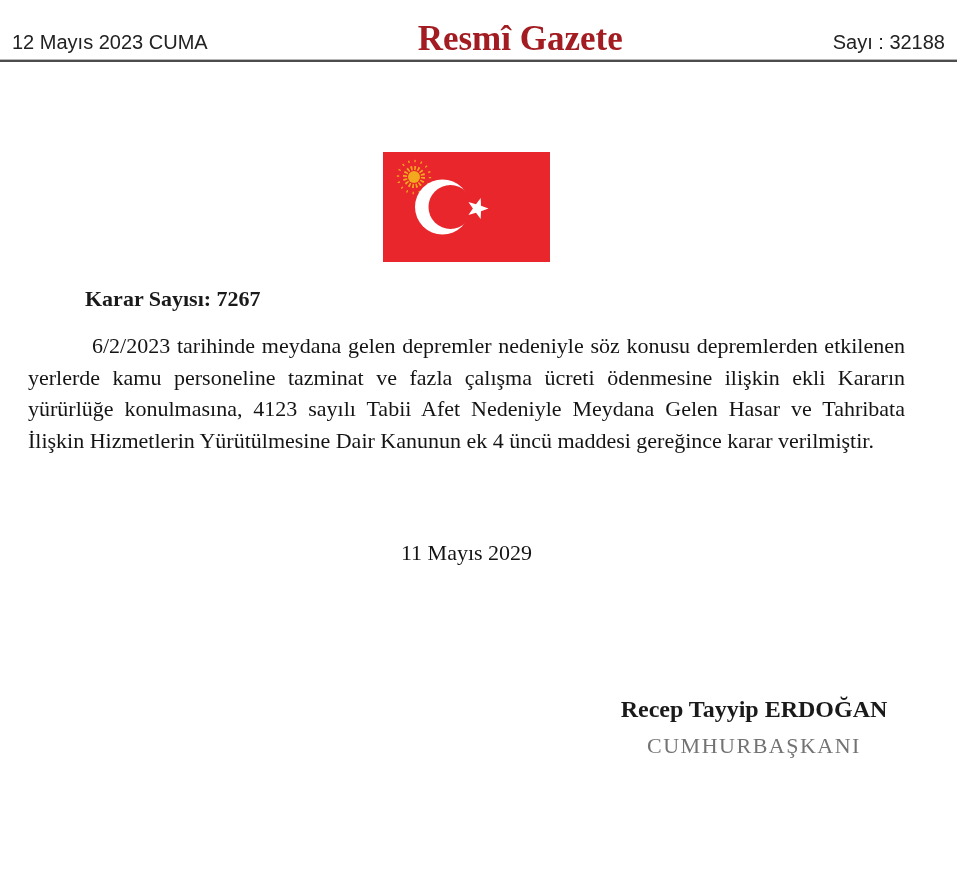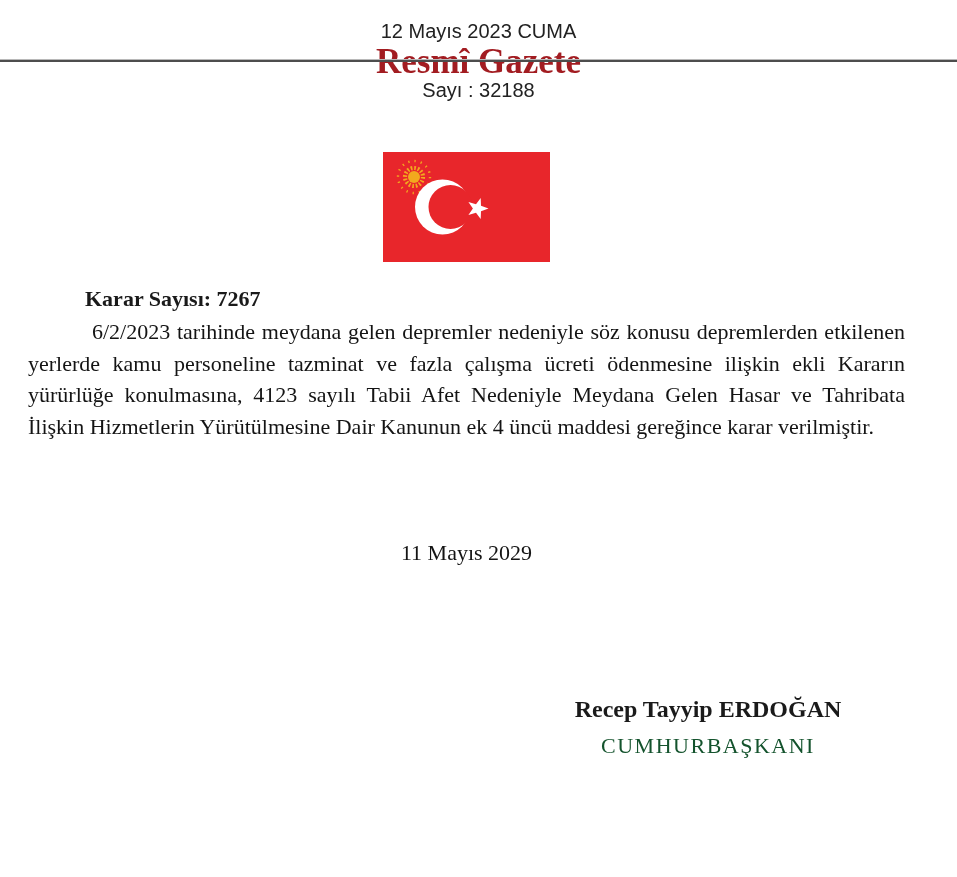--- a/index.html
+++ b/index.html
@@ -7,21 +7,21 @@
     position:relative;
     width:957px;height:877px;
     background:#ffffff;
     font-family:"Liberation Serif", serif;
     color:#1c1c1c;
     overflow:hidden;
   }
   
   .masthead{
     position:absolute;top:20px;left:12px;right:12px;height:36px;
-    display:flex;align-items:center;flex-direction:column;
+    display:flex;align-items:flex-end;
   }
   .masthead-date{
     font-family:"Liberation Sans", sans-serif;
     font-size:20px;color:#222;white-space:nowrap;
     padding-bottom:2px;
   }
   .masthead-title{
     flex:1;text-align:center;
     font-family:"Liberation Serif", serif;
     font-weight:bold;font-size:35px;line-height:34px;
@@ -43,38 +43,38 @@
     letter-spacing:.5px;color:#1a1a1a;white-space:nowrap;
   }
   .flag{
     position:absolute;left:383px;top:152px;width:167px;height:110px;
   }
   .decision-label{
     position:absolute;left:85px;top:286px;
     font-weight:bold;font-size:22px;color:#1a1a1a;white-space:nowrap;
   }
   .body-paragraph{
-    position:absolute;left:28px;top:316px;width:877px;
+    position:absolute;left:28px;top:330px;width:877px;
     font-size:22px;line-height:31.5px;
     text-align:justify;text-indent:64px;color:#141414;
   }
   .decision-date{
     position:absolute;left:28px;top:540px;width:877px;
     text-align:center;font-size:22px;color:#141414;
   }
   .signature{
-    position:absolute;left:528px;top:696px;width:360px;
+    position:absolute;left:574px;top:696px;width:360px;
     text-align:center;
   }
   .signature-name{
     font-weight:bold;font-size:24px;color:#1a1a1a;white-space:nowrap;
   }
   .signature-title{
     margin-top:10px;font-size:22px;letter-spacing:1.5px;
-    color:#14532d;white-space:nowrap;
+    color:#737373;white-space:nowrap;
   }
 </style>
 </head>
 <body>
 
 <div class="page">
 
   <div class="masthead">
     <span class="masthead-date">12 Mayıs 2023 CUMA</span>
     <span class="masthead-title">Resmî Gazete</span>

